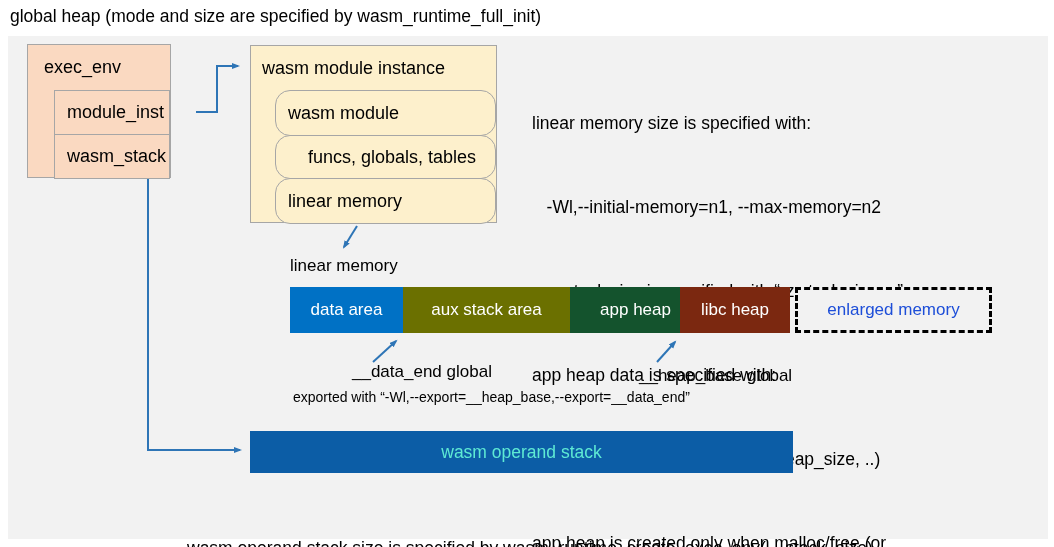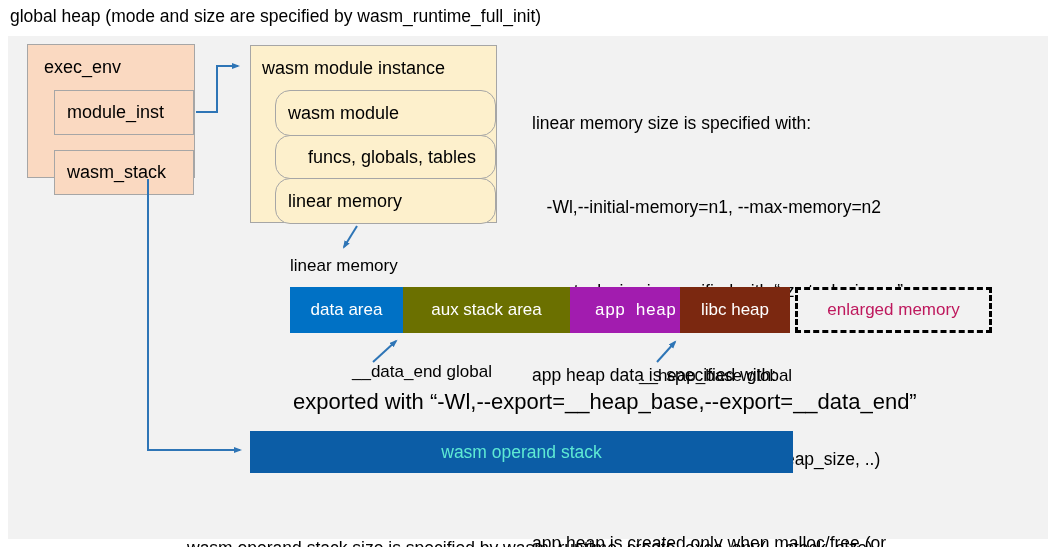--- a/index.html
+++ b/index.html
@@ -8,50 +8,50 @@
     font-family:"Liberation Sans",sans-serif;color:#000;background:#ffffff;
   }
   .abs{position:absolute;}
   #title{left:10px;top:6px;font-size:17.5px;color:#000;}
   #panel{left:8px;top:36px;width:1040px;height:503px;background:#f2f2f2;}
 
   
   .structbox{border:1px solid #a6a6a6;box-sizing:border-box;}
   .inner-row{position:absolute;right:0;border:1px solid #a6a6a6;box-sizing:border-box;
              display:flex;align-items:center;padding-left:12px;font-size:18px;}
-  #exec-env{left:27px;top:44px;width:168px;height:134px;background:#fad9c1;text-align:right;}
+  #exec-env{left:27px;top:44px;width:144px;height:134px;background:#fad9c1;text-align:right;}
   #exec-env .hdr{height:45px;display:flex;align-items:center;padding-left:16px;font-size:18px;}
   #exec-env .inner-row{left:26px;background:#fad9c1;}
   #row-module-inst{top:45px;height:45px;}
-  #row-wasm-stack{top:105px;height:45px;}
+  #row-wasm-stack{top:89px;height:45px;}
 
   #module-instance{left:250px;top:45px;width:247px;height:178px;background:#fdf0cc;}
   #module-instance .hdr{height:45px;display:flex;align-items:center;padding-left:11px;font-size:18px;border-radius:15px;}
   #module-instance .inner-row{left:24px;background:#fdf0cc;border-radius:15px;}
   #row-wasm-module{top:44px;height:46px;}
   #row-funcs{top:89px;height:44px;padding-left:32px;}
   #row-linmem{top:132px;height:46px;}
 
   
   #notes{left:532px;top:53px;width:480px;font-size:17.5px;line-height:28px;white-space:pre-wrap;}
 
   
   #linmem-label{left:290px;top:256px;font-size:17px;}
   .seg{position:absolute;top:287px;height:46px;display:flex;align-items:center;justify-content:center;
        font-size:17px;color:#fff;box-sizing:border-box;}
   #seg-data{left:290px;width:113px;background:#0071c5;}
   #seg-aux{left:403px;width:167px;background:#6b7000;}
-  #seg-appheap{left:570px;width:131px;background:#a21caf;font-family:Liberation Mono, monospace;}
+  #seg-appheap{left:570px;width:131px;background:#14532d;}
   #seg-libc{left:680px;width:110px;background:#7b2810;}
-  #seg-enlarged{left:795px;width:197px;background:#f2f2f2;border:3px dashed #000;color:#be185d;}
+  #seg-enlarged{left:795px;width:197px;background:#f2f2f2;border:3px dashed #000;color:#1d4ed8;}
 
   
   #data-end-label{left:323px;top:362px;font-size:17px;margin-left:29px;}
   #heap-base-label{left:603px;top:366px;font-size:17px;padding-left:36px;}
-  #export-line{left:293px;top:389px;font-size:22px;}
+  #export-line{left:293px;top:389px;font-size:14px;}
 
   
   #operand-stack{left:250px;top:431px;width:543px;height:42px;background:#0c5da6;
                  display:flex;align-items:center;justify-content:center;color:#5eead4;font-size:17.5px;}
 
   #footer{left:187px;top:483px;font-size:17.5px;line-height:26px;white-space:pre-wrap;}
 
   #arrows{left:0;top:0;width:1054px;height:547px;pointer-events:none;}
 </style>
 </head>

